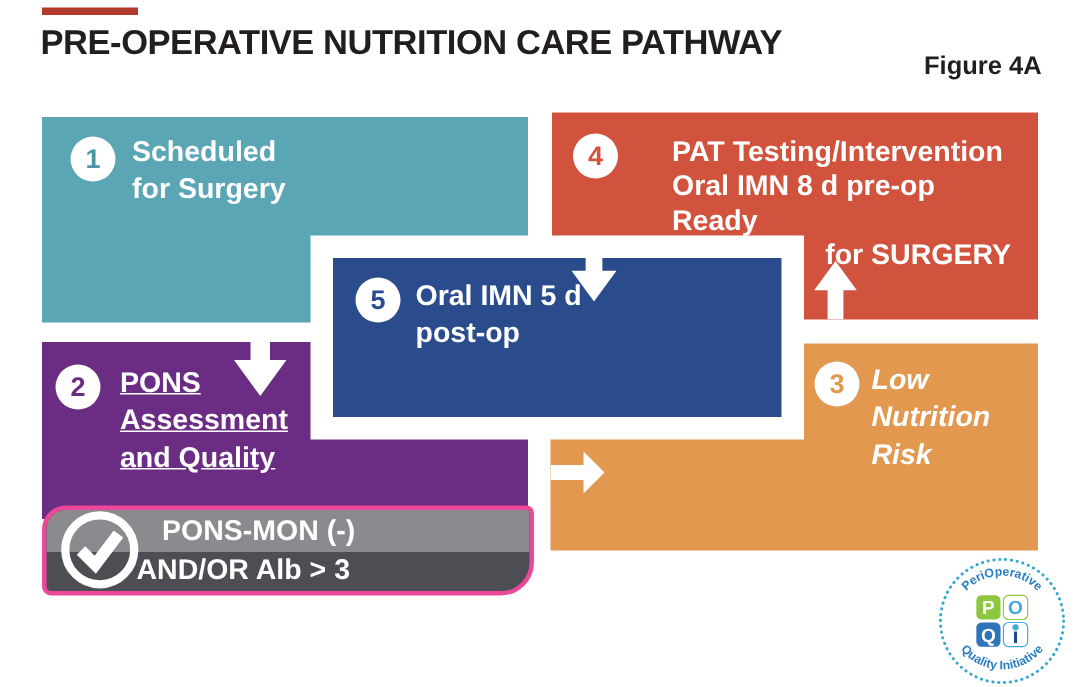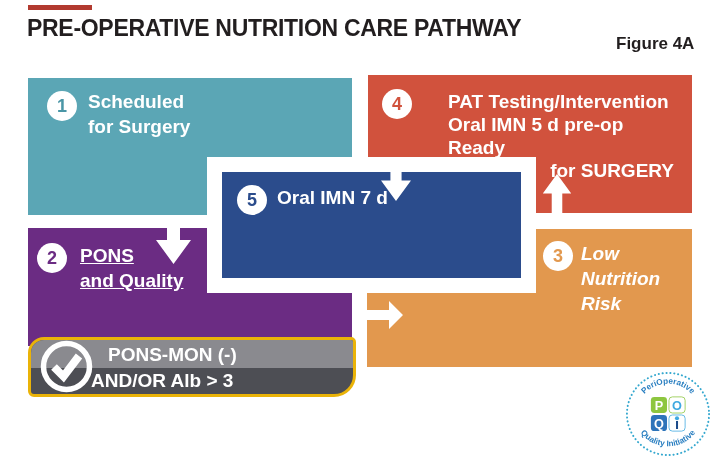--- a/index.html
+++ b/index.html
@@ -37,21 +37,21 @@
   .box3 .num{left:176px;top:12px;}
   .box4 .num{left:14px;top:14px;}
   .box5 .num{left:15px;top:13px;}
   
   .arrow{position:absolute;}
   .arr-12{left:156px;top:216px;width:35px;height:48px;}
   .arr-45{left:381px;top:158px;width:30px;height:45px;}
   .arr-34{left:542px;top:174px;width:30px;height:39px;}
   .arr-23{left:367px;top:301px;width:36px;height:28px;}
   
-  .callout{left:28px;top:337px;width:328px;height:60px;border:3px solid #eab308;
+  .callout{left:28px;top:337px;width:328px;height:60px;border:3px solid #ec4899;
     border-radius:16px 5px 22px 6px;box-sizing:border-box;overflow:hidden;background:#4d4e54;}
   .callout .stripe-top{position:absolute;left:0;top:0;width:100%;height:28px;background:#8a8a8f;}
   .callout .c-line{position:absolute;color:#ffffff;font-size:19px;font-weight:bold;white-space:nowrap;}
   .callout .c1{left:77px;top:0;height:28px;line-height:29px;}
   .callout .c2{left:60px;top:28px;height:26px;line-height:25px;}
   .check-badge{left:9px;top:0px;width:53px;height:53px;}
   
   .logo{left:623px;top:370px;width:90px;height:88px;}
 </style>
 </head>
@@ -68,47 +68,49 @@
     <div class="lines">
       <div>Scheduled</div>
       <div>for Surgery</div>
     </div>
   </div>
 
   <div class="box box4">
     <div class="num">4</div>
     <div class="lines">
       <div>PAT Testing/Intervention</div>
-      <div>Oral IMN 5 d pre-op Ready</div>
+      <div>Oral IMN 8 d pre-op Ready</div>
       <div class="line-right">for SURGERY</div>
     </div>
   </div>
 
   <div class="box box2 b2">
     <div class="num">2</div>
     <div class="lines">
       <div>PONS</div>
+      <div>Assessment</div>
       <div>and Quality</div>
     </div>
   </div>
 
   <div class="box box3 b3">
     <div class="num">3</div>
     <div class="lines">
       <div>Low</div>
       <div>Nutrition</div>
       <div>Risk</div>
     </div>
   </div>
 
   <div class="abs frame5"></div>
   <div class="box box5 b5">
     <div class="num">5</div>
     <div class="lines">
-      <div>Oral IMN 7 d</div>
+      <div>Oral IMN 5 d</div>
+      <div>post-op</div>
     </div>
   </div>
 
   <svg class="arrow arr-12" viewBox="0 0 35 48">
     <polygon points="11,0 24,0 24,24 35,24 17.5,48 0,24 11,24" fill="#ffffff"></polygon>
   </svg>
   <svg class="arrow arr-45" viewBox="0 0 35 48">
     <polygon points="11,0 24,0 24,24 35,24 17.5,48 0,24 11,24" fill="#ffffff"></polygon>
   </svg>
   <svg class="arrow arr-34" viewBox="0 0 35 48">

